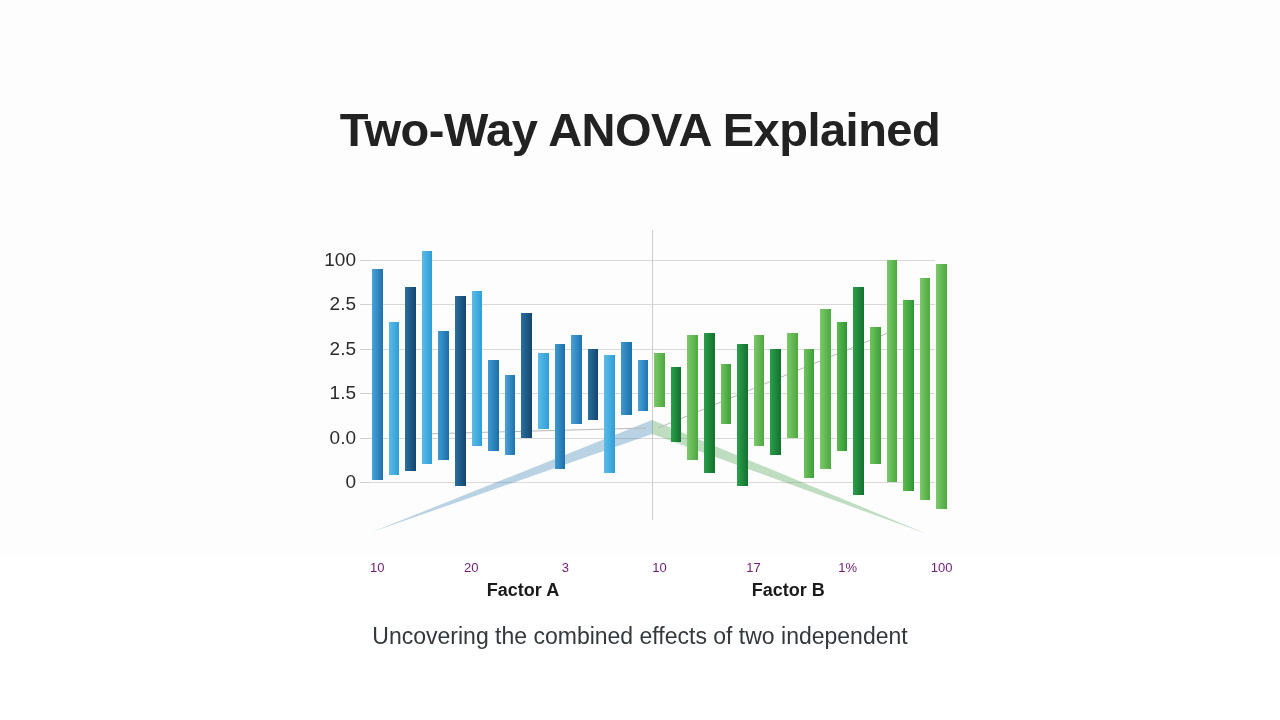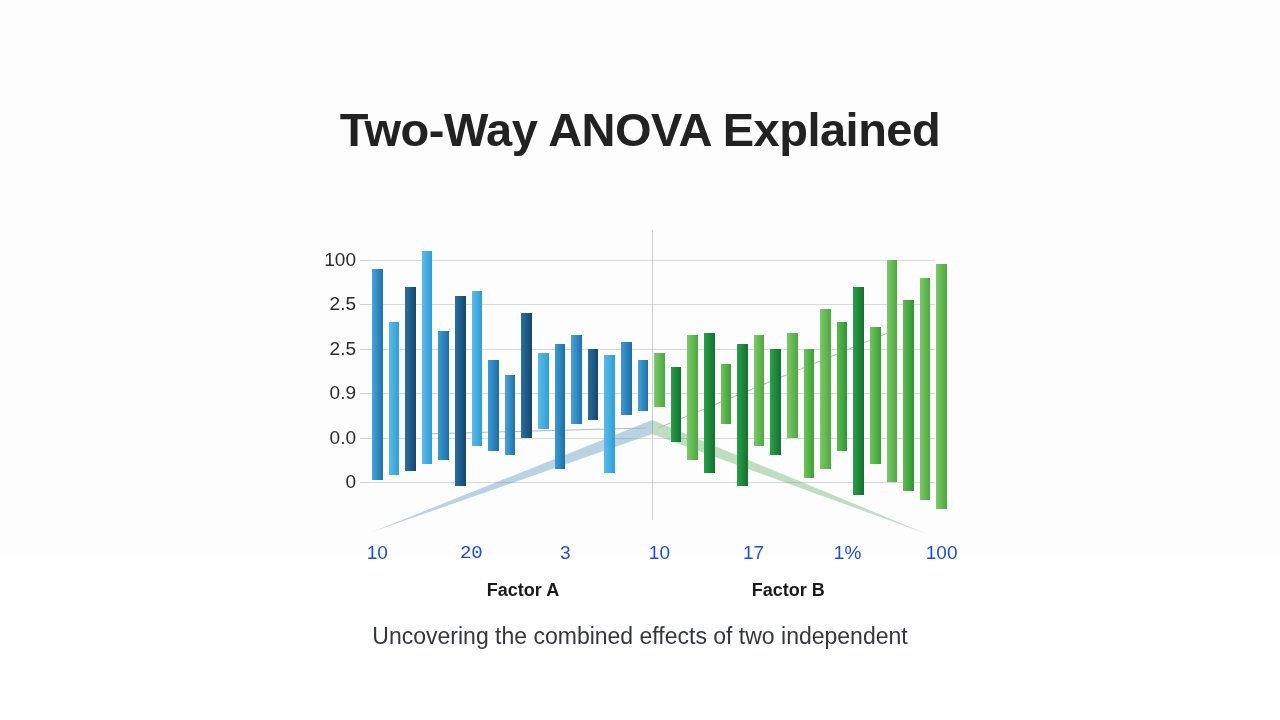--- a/index.html
+++ b/index.html
@@ -89,24 +89,24 @@
   .bar-green-1 { background: linear-gradient(to right, #7cc96a, #4da83f); }
   .bar-green-2 { background: linear-gradient(to right, #5bbd4d, #2f9437); }
   .bar-green-3 { background: linear-gradient(to right, #2aa04a, #14702f); }
   .bar-green-4 { background: linear-gradient(to right, #6fc45c, #3e9e38); }
   .wedge {
     position: absolute;
     pointer-events: none;
   }
   .xtick {
     position: absolute;
-    top: 292px;
+    top: 310px;
     transform: translateX(-50%);
-    font-size: 19px;
-    color: #1d4ed8;
+    font-size: 13px;
+    color: #701a75;
     white-space: nowrap;
   }
   .grouplabel {
     position: absolute;
     top: 330px;
     transform: translateX(-50%);
     font-size: 18px;
     font-weight: bold;
     color: #1a1a1a;
     white-space: nowrap;
@@ -135,21 +135,21 @@
         <div class="gridtick" style="top: 10px;"></div>
         <div class="ytick" style="top: 10px;">100</div>
         <div class="gridline" style="top: 54.4px;"></div>
         <div class="gridtick" style="top: 54.4px;"></div>
         <div class="ytick" style="top: 54.4px;">2.5</div>
         <div class="gridline" style="top: 98.8px;"></div>
         <div class="gridtick" style="top: 98.8px;"></div>
         <div class="ytick" style="top: 98.8px;">2.5</div>
         <div class="gridline" style="top: 143.2px;"></div>
         <div class="gridtick" style="top: 143.2px;"></div>
-        <div class="ytick" style="top: 143.2px;">0.9</div>
+        <div class="ytick" style="top: 143.2px;">1.5</div>
         <div class="gridline" style="top: 187.6px;"></div>
         <div class="gridtick" style="top: 187.6px;"></div>
         <div class="ytick" style="top: 187.6px;">0.0</div>
         <div class="gridline" style="top: 232px;"></div>
         <div class="gridtick" style="top: 232px;"></div>
         <div class="ytick" style="top: 232px;">0</div>
         <div class="axis-vert" style="left: 282.2px;"></div>
         <svg width="565" height="285" class="wedge" style="left: 0px; top: 0px;">
           <polygon points="2,282 282.20000000000005,170 282.20000000000005,184" fill="#1f72ad" opacity="0.30"></polygon>
           <polygon points="282.20000000000005,170 557,284 282.20000000000005,184" fill="#2f9437" opacity="0.30"></polygon>
@@ -185,21 +185,21 @@
         <div class="bar bar-green-4" style="left: 433.6px; top: 98.8px; width: 10.5px; height: 128.76px;"></div>
         <div class="bar bar-green-1" style="left: 450.2px; top: 58.84px; width: 10.5px; height: 159.84px;"></div>
         <div class="bar bar-green-2" style="left: 466.8px; top: 72.16px; width: 10.5px; height: 128.76px;"></div>
         <div class="bar bar-green-3" style="left: 483.4px; top: 36.64px; width: 10.5px; height: 208.68px;"></div>
         <div class="bar bar-green-4" style="left: 500px; top: 76.6px; width: 10.5px; height: 137.64px;"></div>
         <div class="bar bar-green-1" style="left: 516.6px; top: 10px; width: 10.5px; height: 222px;"></div>
         <div class="bar bar-green-2" style="left: 533.2px; top: 49.96px; width: 10.5px; height: 190.92px;"></div>
         <div class="bar bar-green-1" style="left: 549.8px; top: 27.76px; width: 10.5px; height: 222px;"></div>
         <div class="bar bar-green-1" style="left: 566.4px; top: 14.44px; width: 10.5px; height: 244.2px;"></div>
         <div class="xtick" style="left: 7.25px;">10</div>
-        <div class="xtick" style="left: 101.317px; font-family: Liberation Mono, monospace;">20</div>
+        <div class="xtick" style="left: 101.317px;">20</div>
         <div class="xtick" style="left: 195.383px;">3</div>
         <div class="xtick" style="left: 289.45px;">10</div>
         <div class="xtick" style="left: 383.517px;">17</div>
         <div class="xtick" style="left: 477.583px;">1%</div>
         <div class="xtick" style="left: 571.65px;">100</div>
         <div class="grouplabel" style="left: 152.974px;">Factor A</div>
         <div class="grouplabel" style="left: 418.241px;">Factor B</div>
       </div>
   </div>
 

